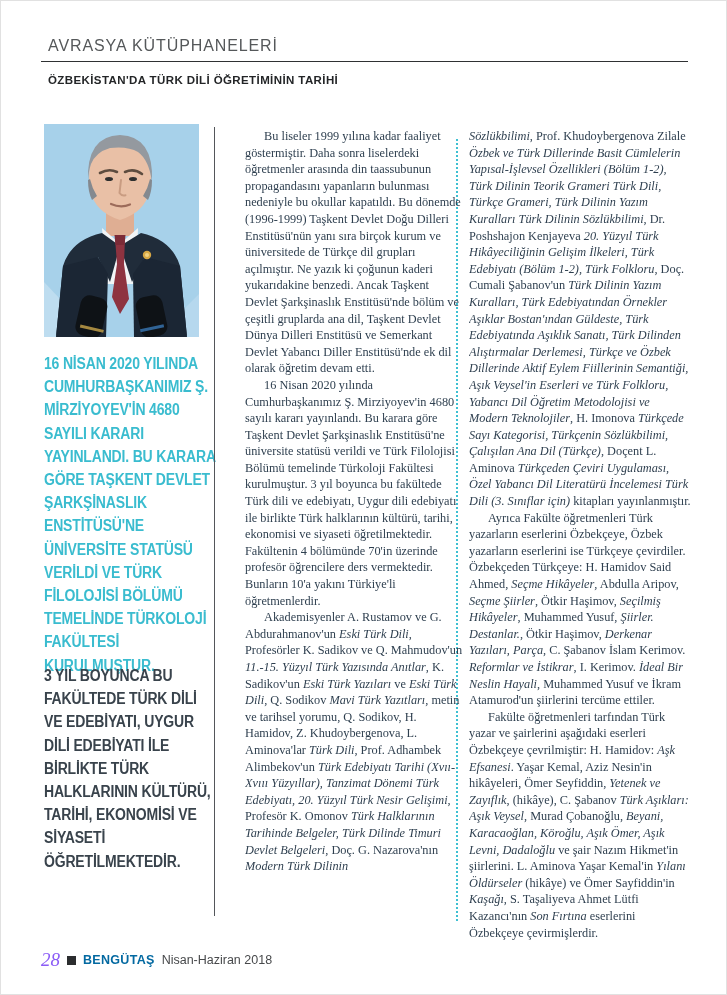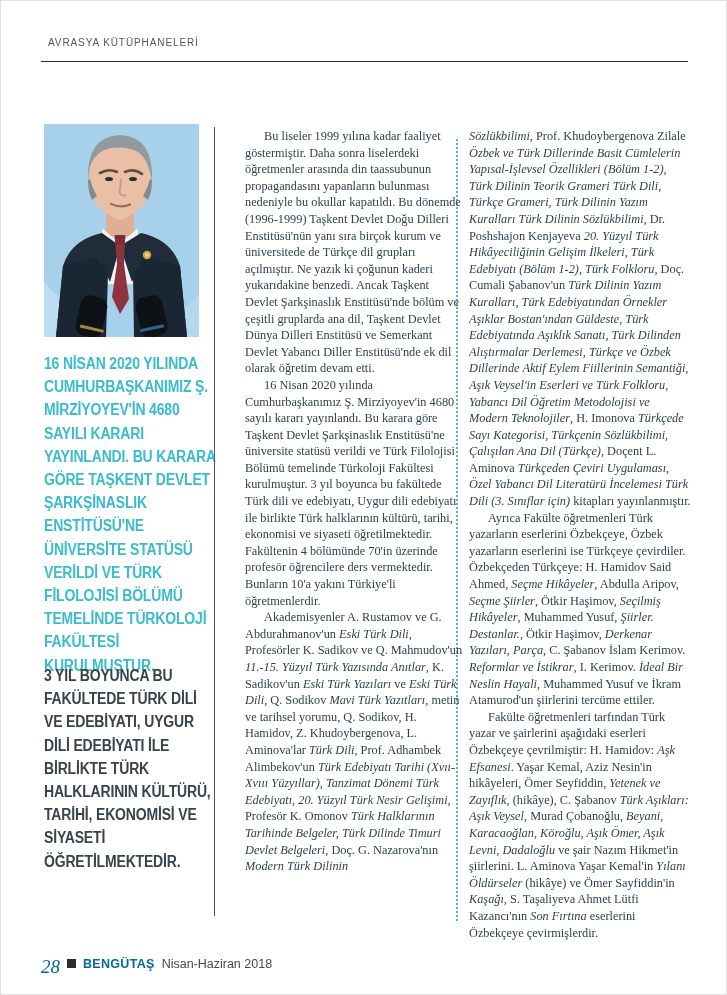--- a/index.html
+++ b/index.html
@@ -1,21 +1,21 @@
 <!DOCTYPE html>
 <html><head>
 <meta charset="utf-8">
 <style>
   * { margin:0; padding:0; box-sizing:border-box; }
   html,body { background:#eef0f1; }
   body { font-family:"Liberation Sans", sans-serif; }
   .page { position:relative; width:727px; height:995px; background:#ffffff;
           margin:0 auto; border:1px solid #e1e1e1; overflow:hidden; }
 
-  .kicker { position:absolute; left:47px; top:36px; font-size:10px;
+  .kicker { position:absolute; left:47px; top:36px; font-size:16px;
             letter-spacing:.9px; color:#55585a; }
   .rule   { position:absolute; left:40px; right:38px; top:60px;
             border-top:1.7px solid #2f3133; }
   .title  { position:absolute; left:47px; top:73px; font-size:11.5px;
             font-weight:700; letter-spacing:.4px; color:#232527; }
 
   .photo  { position:absolute; left:43px; top:123px; width:155px; height:213px; display:block; }
 
   .quote  { position:absolute; left:43px; width:198px; transform:scaleX(.875);
             transform-origin:0 0; font-weight:700; font-size:16px;
@@ -32,32 +32,33 @@
          line-height:16.6px; color:#2e3f4f; }
   .col1 { left:244px; width:219px; }
   .col2 { left:468px; width:222px;font-family:Liberation Serif, serif; }
   .para { margin:0; }
   .para.indent { text-indent:1.55em; }
   .it { font-style:italic; }
 
   .footer { position:absolute; left:40px; top:948px; display:flex;
             align-items:center; gap:7px; }
   .pageno { font-family:"Liberation Serif", serif; font-style:italic;
-            font-size:19px; color:#0369a1;margin-top:7px; }
+            font-size:19px; color:#8b5cf6; }
   .sq  { width:9px; height:9px; background:#2b2d2f; display:inline-block; }
   .mag { font-weight:700; font-size:12.5px; color:#0369a1; letter-spacing:.3px; }
   .issue { font-size:12.5px; color:#47494b; }
 </style>
 </head>
 <body>
 
 <div class="page">
 
   <div class="kicker">AVRASYA KÜTÜPHANELERİ</div>
   <div class="rule"></div>
+  <div class="title">ÖZBEKİSTAN'DA TÜRK DİLİ ÖĞRETİMİNİN TARİHİ</div>
 
   <svg class="photo" viewBox="0 0 155 213" aria-hidden="true">
     <rect width="155" height="213" fill="#a7d1ea"></rect>
     <polygon points="0,213 0,158 52,213" fill="#c4e0f1" opacity="0.8"></polygon>
     <polygon points="155,213 155,170 112,213" fill="#bcdcef" opacity="0.7"></polygon>
 
     <rect x="62" y="84" width="28" height="28" rx="5" fill="#dfae93"></rect>
 
     <path d="M45 55 Q45 14 76 14 Q107 14 107 55 L105 68 Q101 88 76 96 Q51 88 47 68 Z" fill="#e9c0a6"></path>
 

